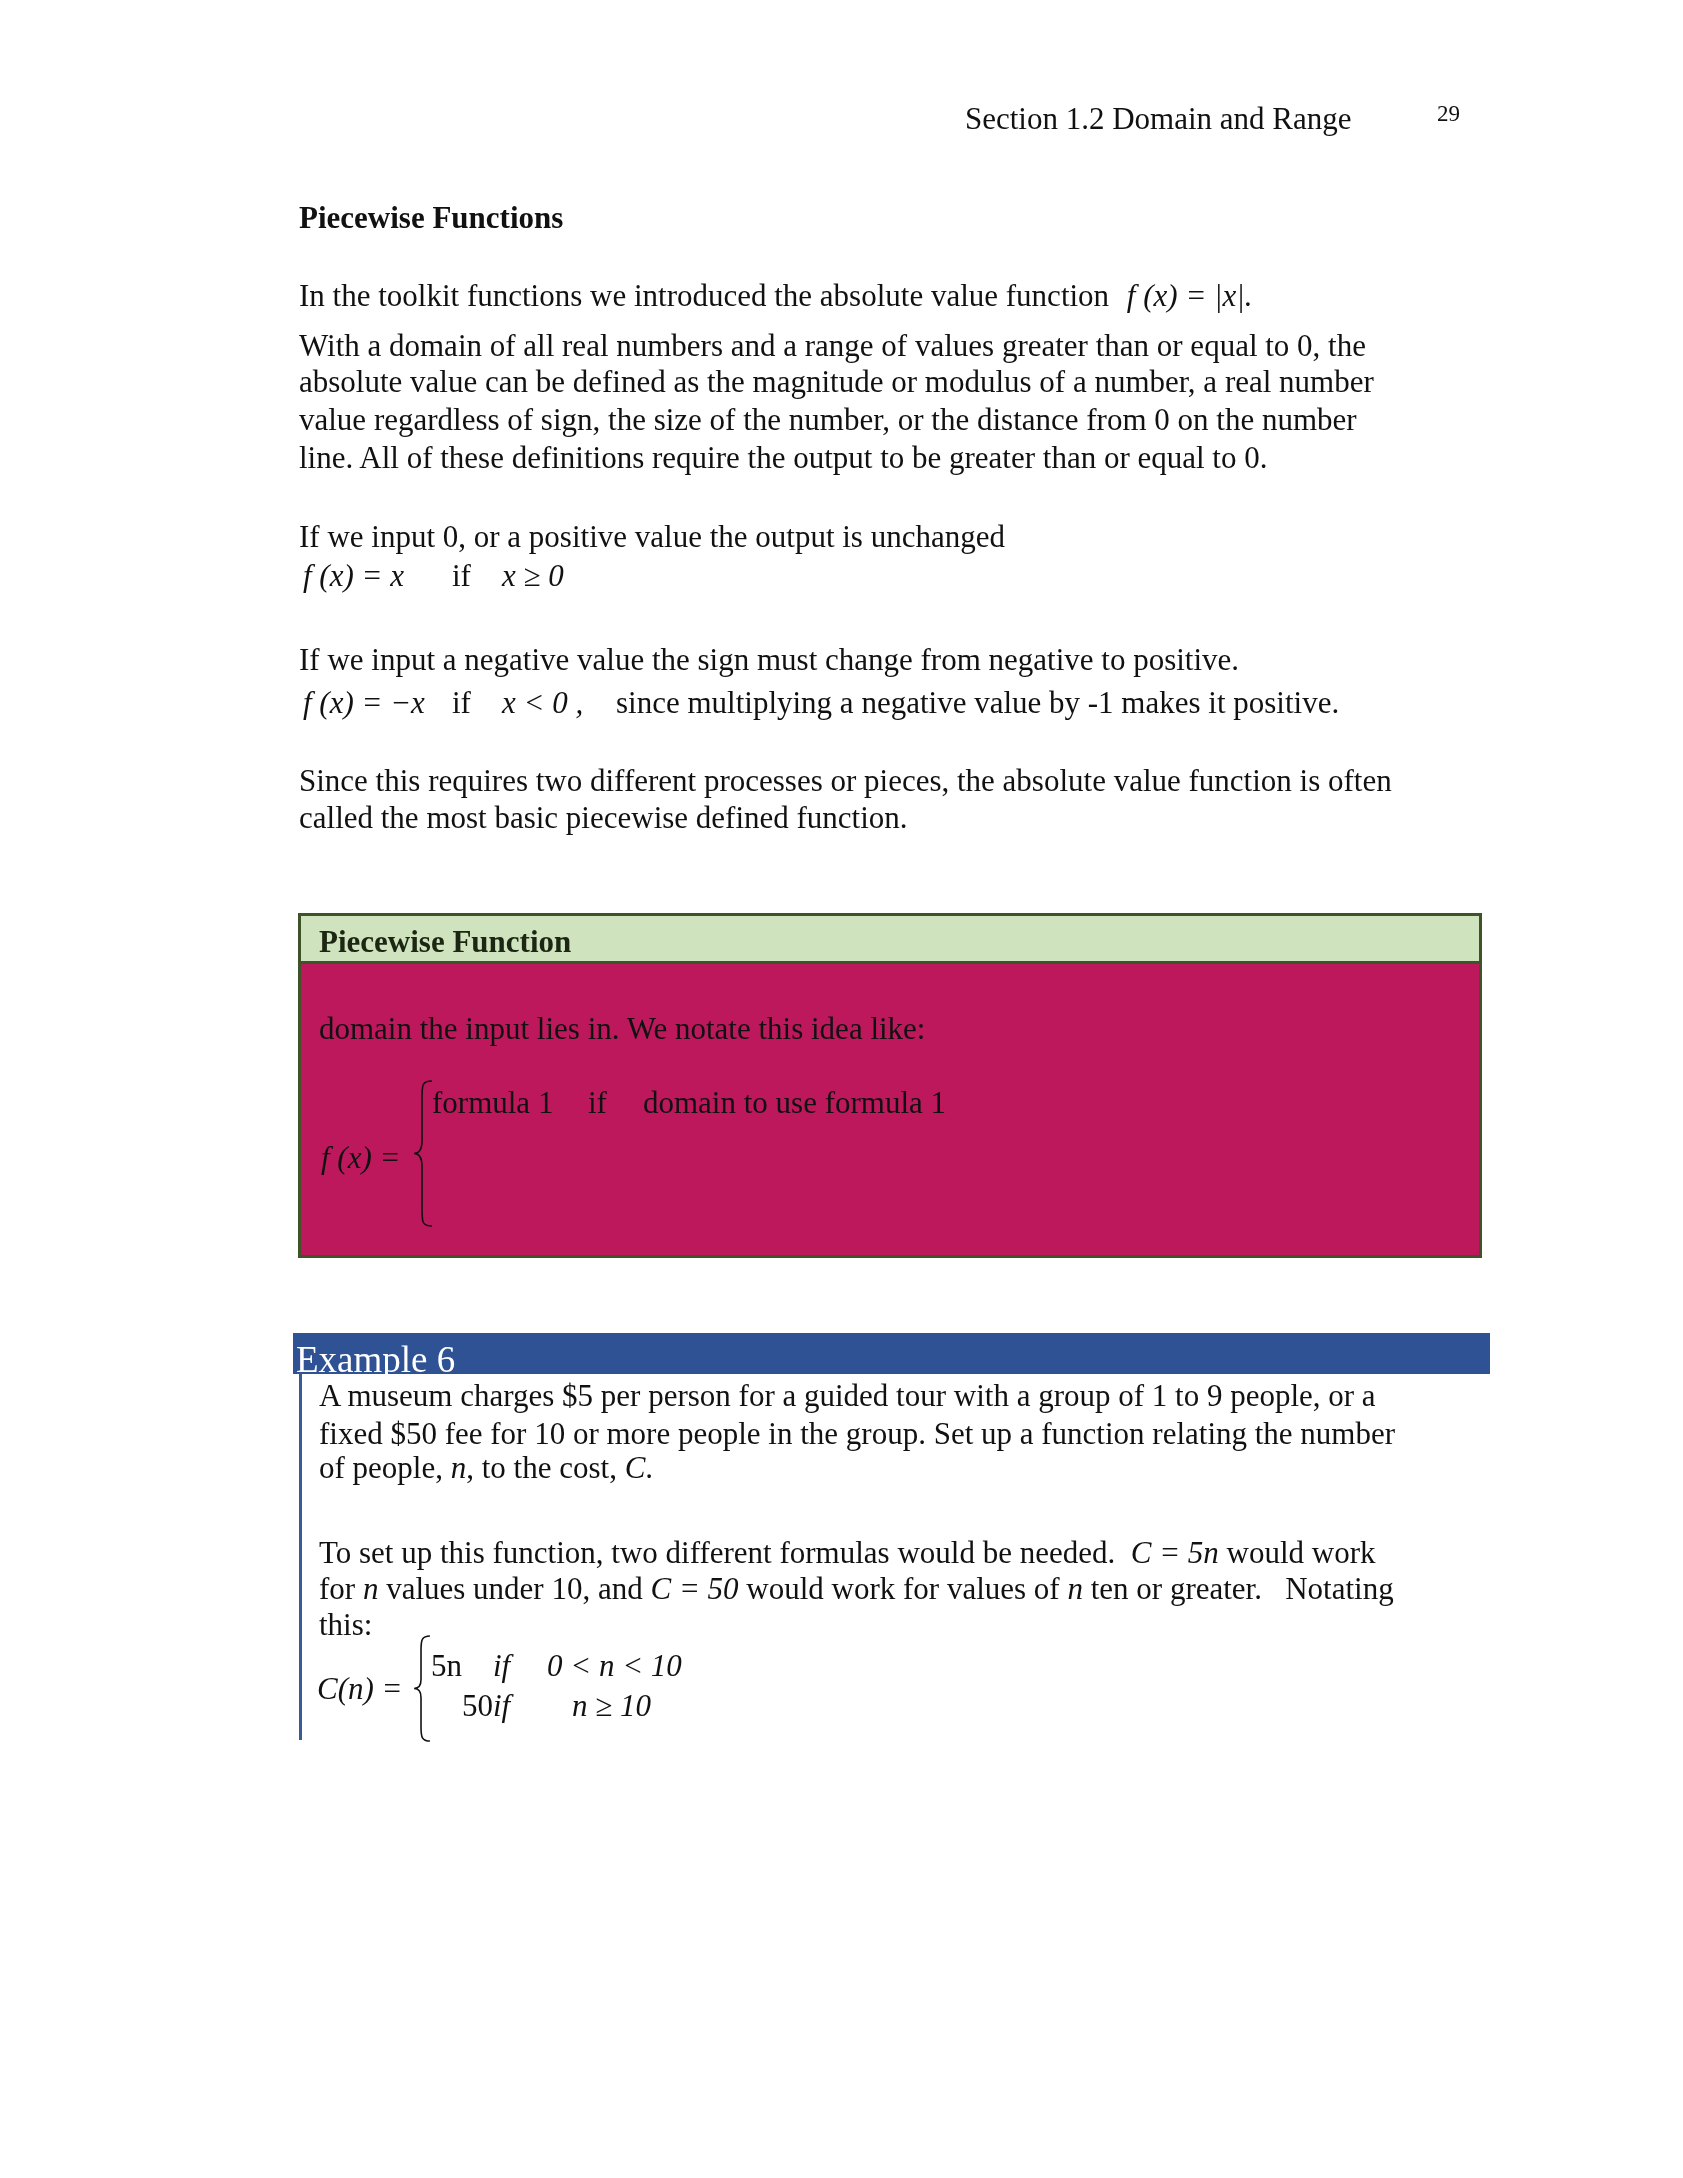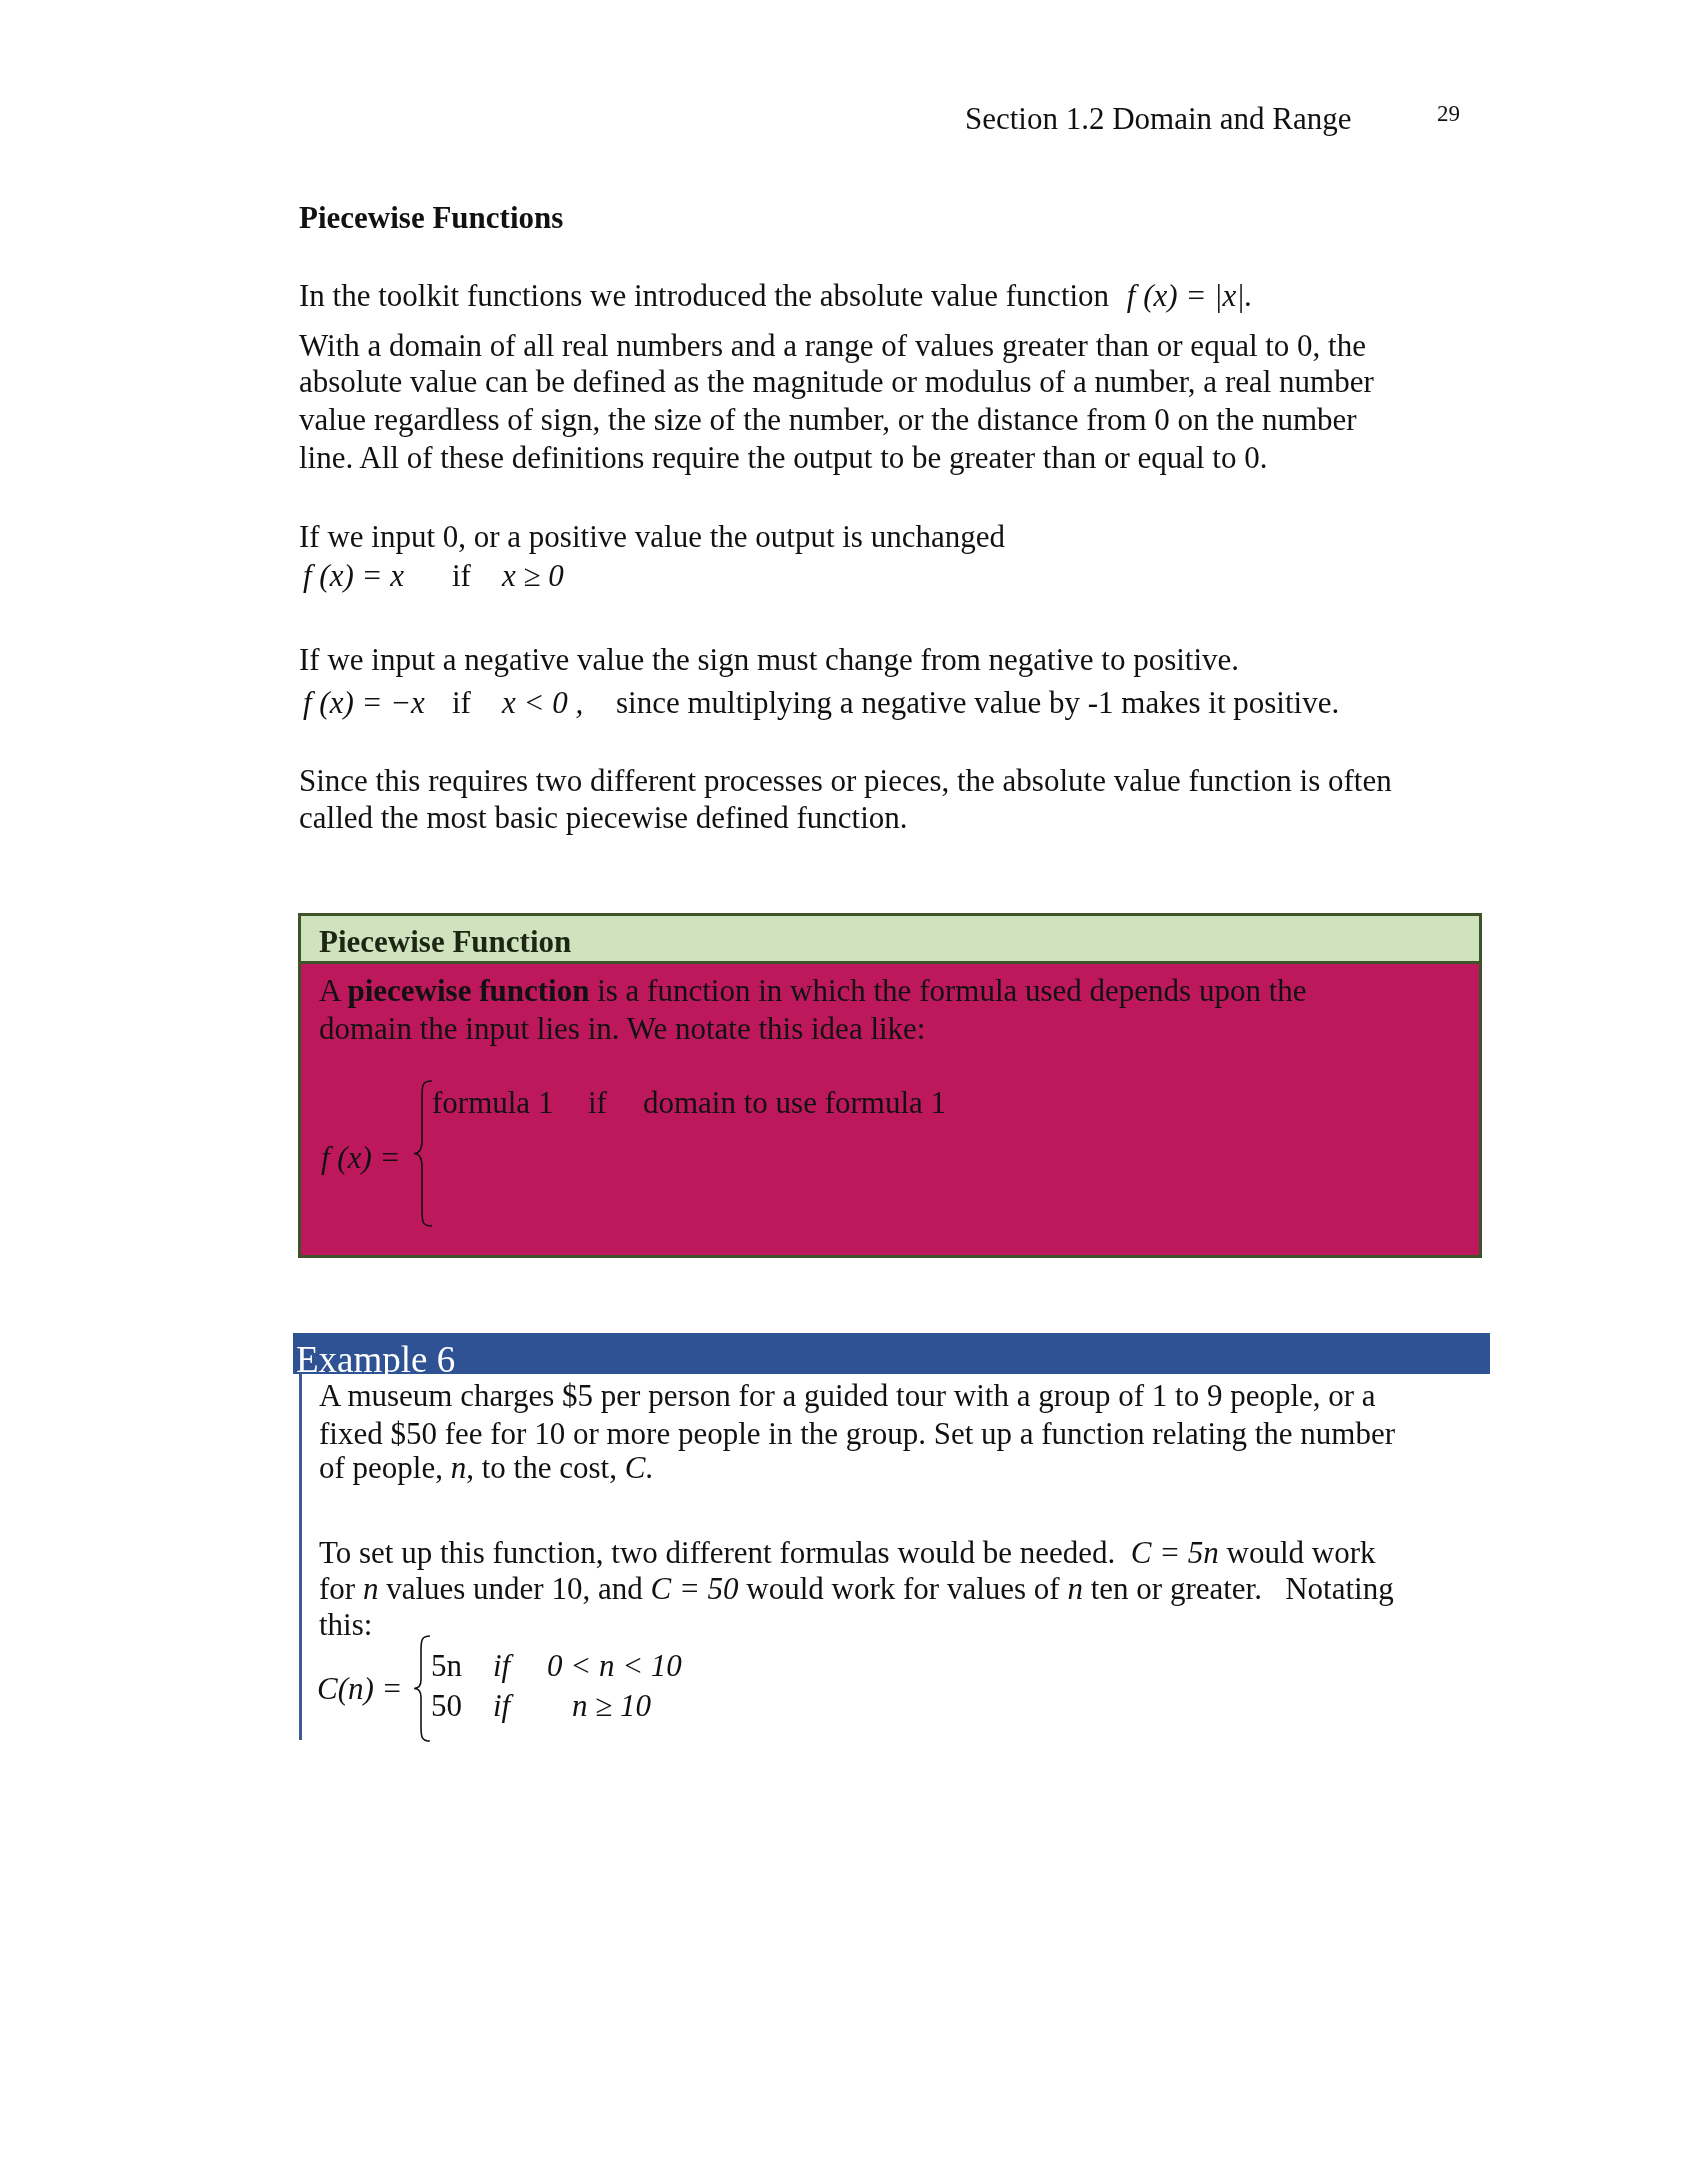--- a/index.html
+++ b/index.html
@@ -47,25 +47,20 @@
   <span class="i" style="display:inline-block; width:149px;">f (x) = −x</span><span style="display:inline-block; width:50px;">if</span><span class="i" style="display:inline-block; width:114px;">x &lt; 0 ,</span><span>since multiplying a negative value by -1 makes it positive.</span>
 </div>
 
 <div class="ln" style="left:299px; top:765px;">Since this requires two different processes or pieces, the absolute value function is often</div>
 <div class="ln" style="left:299px; top:802px;">called the most basic piecewise defined function.</div>
 
 <div class="defbox">
   <div class="defbox-head">
     <div class="defbox-title">Piecewise Function</div>
   </div>
-  <div class="ln" style="left:18px; top:59px;">
-    <span>A</span>
-    <span class="b">piecewise function</span>
-    <span>is a function in which the formula used depends upon the</span>
-  </div>
   <div class="ln" style="left:18px; top:97px;">domain the input lies in.  We notate this idea like:</div>
 
   <div class="ln i" style="left:20px; top:226px;">f (x) =</div>
   <svg style="position:absolute; left:111px; top:163px;" width="22" height="149" viewBox="0 0 22 150">
     <path d="M20 2 C 10 2, 10 6, 10 20 L 10 62 C 10 72, 6 75, 2 75 C 6 75, 10 78, 10 88 L 10 130 C 10 144, 10 148, 20 148" fill="none" stroke="#111" stroke-width="1.6"></path>
   </svg>
   <div class="ln" style="left:131px; top:171px;">
     <span style="display:inline-block; width:156px;">formula 1</span><span style="display:inline-block; width:55px;">if</span><span>domain to use formula 1</span>
   </div>
 </div>
@@ -90,15 +85,15 @@
 <div class="ln" style="left:319px; top:1609px;">this:</div>
 
 <div class="ln i" style="left:317px; top:1673px;">C(n) =</div>
 <svg style="position:absolute; left:412px; top:1634px;" width="20" height="109" viewBox="0 0 20 110">
   <path d="M18 2 C 10 2, 9 6, 9 16 L 9 46 C 9 53, 6 55, 2 55 C 6 55, 9 57, 9 64 L 9 94 C 9 104, 10 108, 18 108" fill="none" stroke="#111" stroke-width="1.6"></path>
 </svg>
 <div class="ln" style="left:431px; top:1650px;">
   <span style="display:inline-block; width:62px;">5n</span><span class="i" style="display:inline-block; width:54px;">if</span><span class="i">0 &lt; n &lt; 10</span>
 </div>
 <div class="ln" style="left:431px; top:1690px;">
-  <span style="display:inline-block; width:62px;">50</span><span class="i" style="display:inline-block; width:79px;">if</span><span class="i">n ≥ 10</span>
+  <span style="display:inline-block; width:62px;text-align:right;">50</span><span class="i" style="display:inline-block; width:79px;">if</span><span class="i">n ≥ 10</span>
 </div>
 
 
 </body></html>

